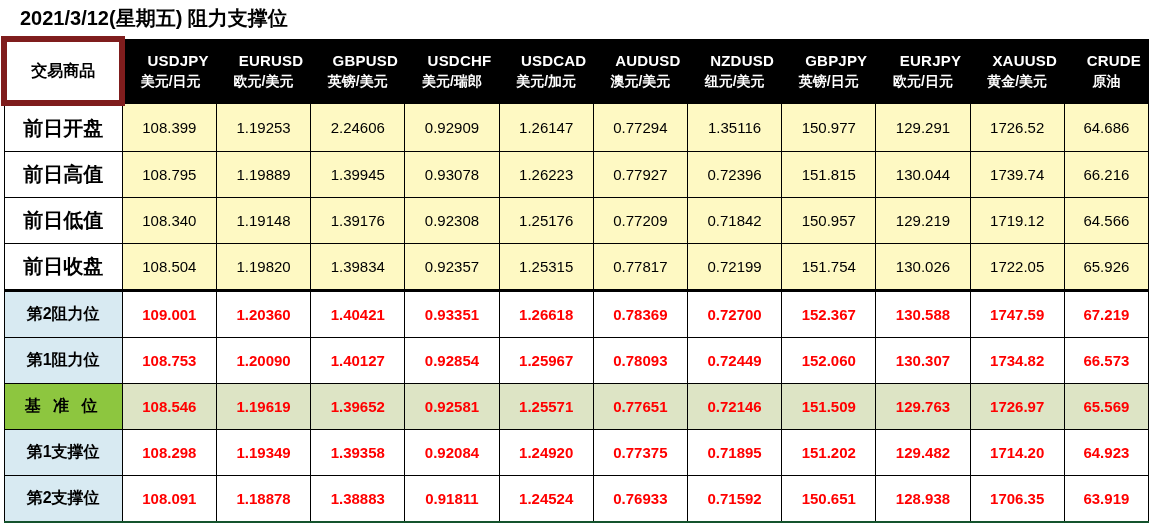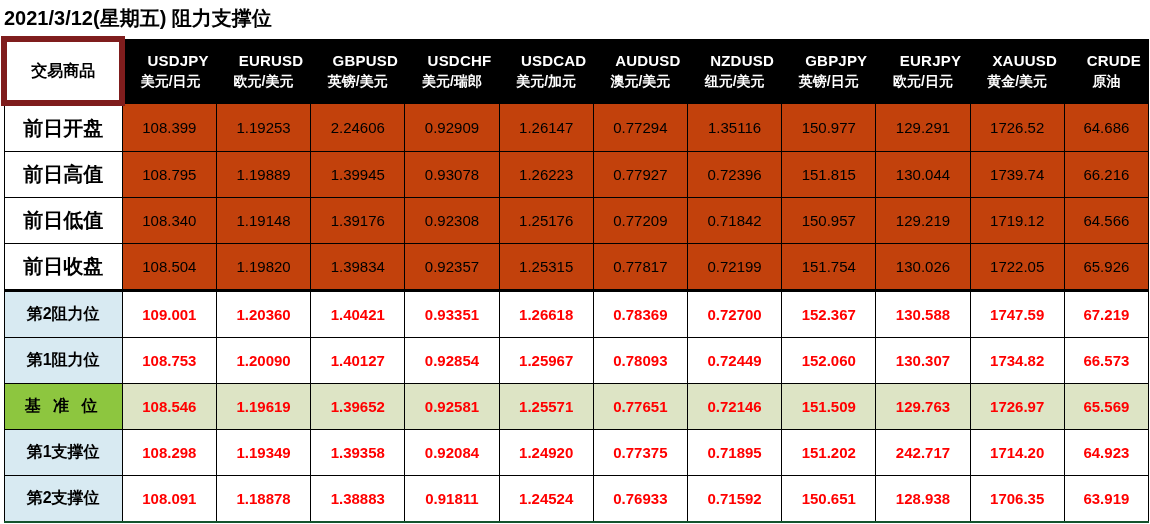--- a/index.html
+++ b/index.html
@@ -16,21 +16,21 @@
   .page {
     position: relative;
     width: 1150px;
     height: 524px;
     box-sizing: border-box;
   }
   .title-bar {
     height: 36px;
     display: flex;
     align-items: center;
-    padding-left: 4px;
+    padding-left: 20px;
     box-sizing: border-box;
   }
   .title-text {
     font-size: 20px;
     font-weight: bold;
     color: #000000;
     letter-spacing: 0px;
     white-space: nowrap;
   }
   table.fx {
@@ -74,21 +74,21 @@
     color: #000000;
     font-size: 16px;
     font-weight: bold;
     border: 6px solid #7f1d1d;
   }
   
   tr.datarow td {
     height: 45px;
     font-size: 15px;
     color: #000000;
-    background: #c2410c;
+    background: #fef9c3;
   }
   tr.datarow td.rowlabel {
     font-weight: bold;
     font-size: 20px;
     background: #ffffff;
   }
   
   tr.lastplain td {
     border-bottom: 3px solid #000000;
   }
@@ -303,21 +303,21 @@
         <tr class="pivotrow">
           <td class="rowlabel">第1支撑位</td>
           <td>108.298</td>
           <td>1.19349</td>
           <td>1.39358</td>
           <td>0.92084</td>
           <td>1.24920</td>
           <td>0.77375</td>
           <td>0.71895</td>
           <td>151.202</td>
-          <td>242.717</td>
+          <td>129.482</td>
           <td>1714.20</td>
           <td>64.923</td>
         </tr>
         <tr class="pivotrow lastrow">
           <td class="rowlabel">第2支撑位</td>
           <td>108.091</td>
           <td>1.18878</td>
           <td>1.38883</td>
           <td>0.91811</td>
           <td>1.24524</td>

